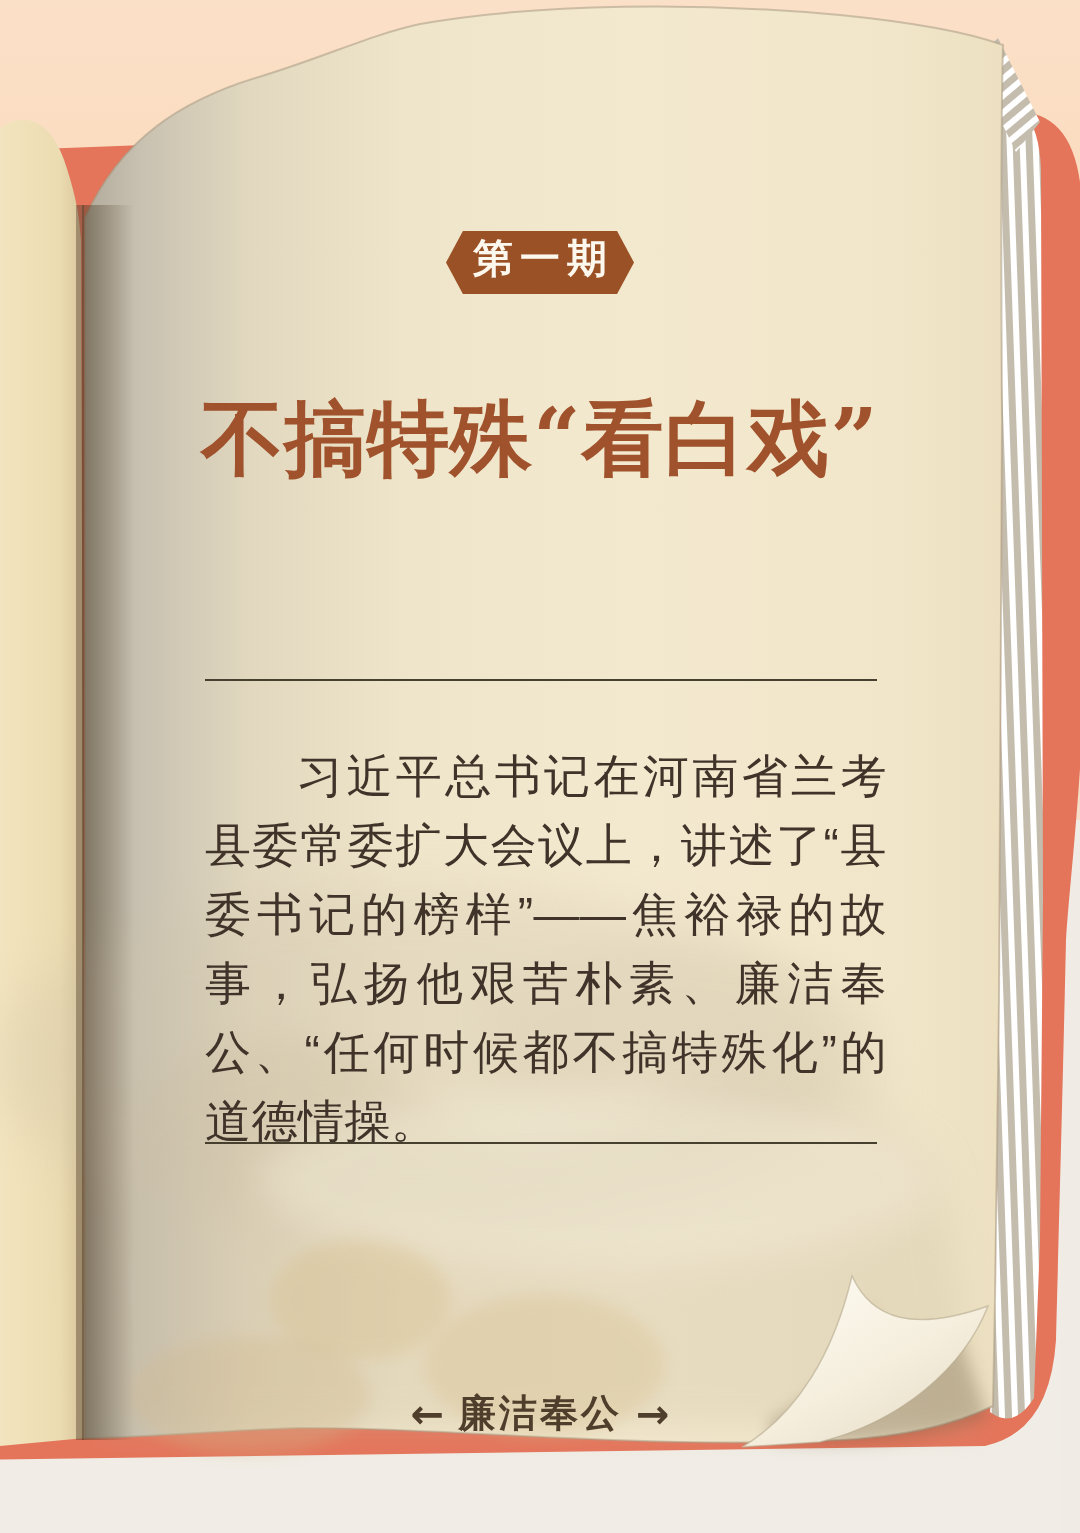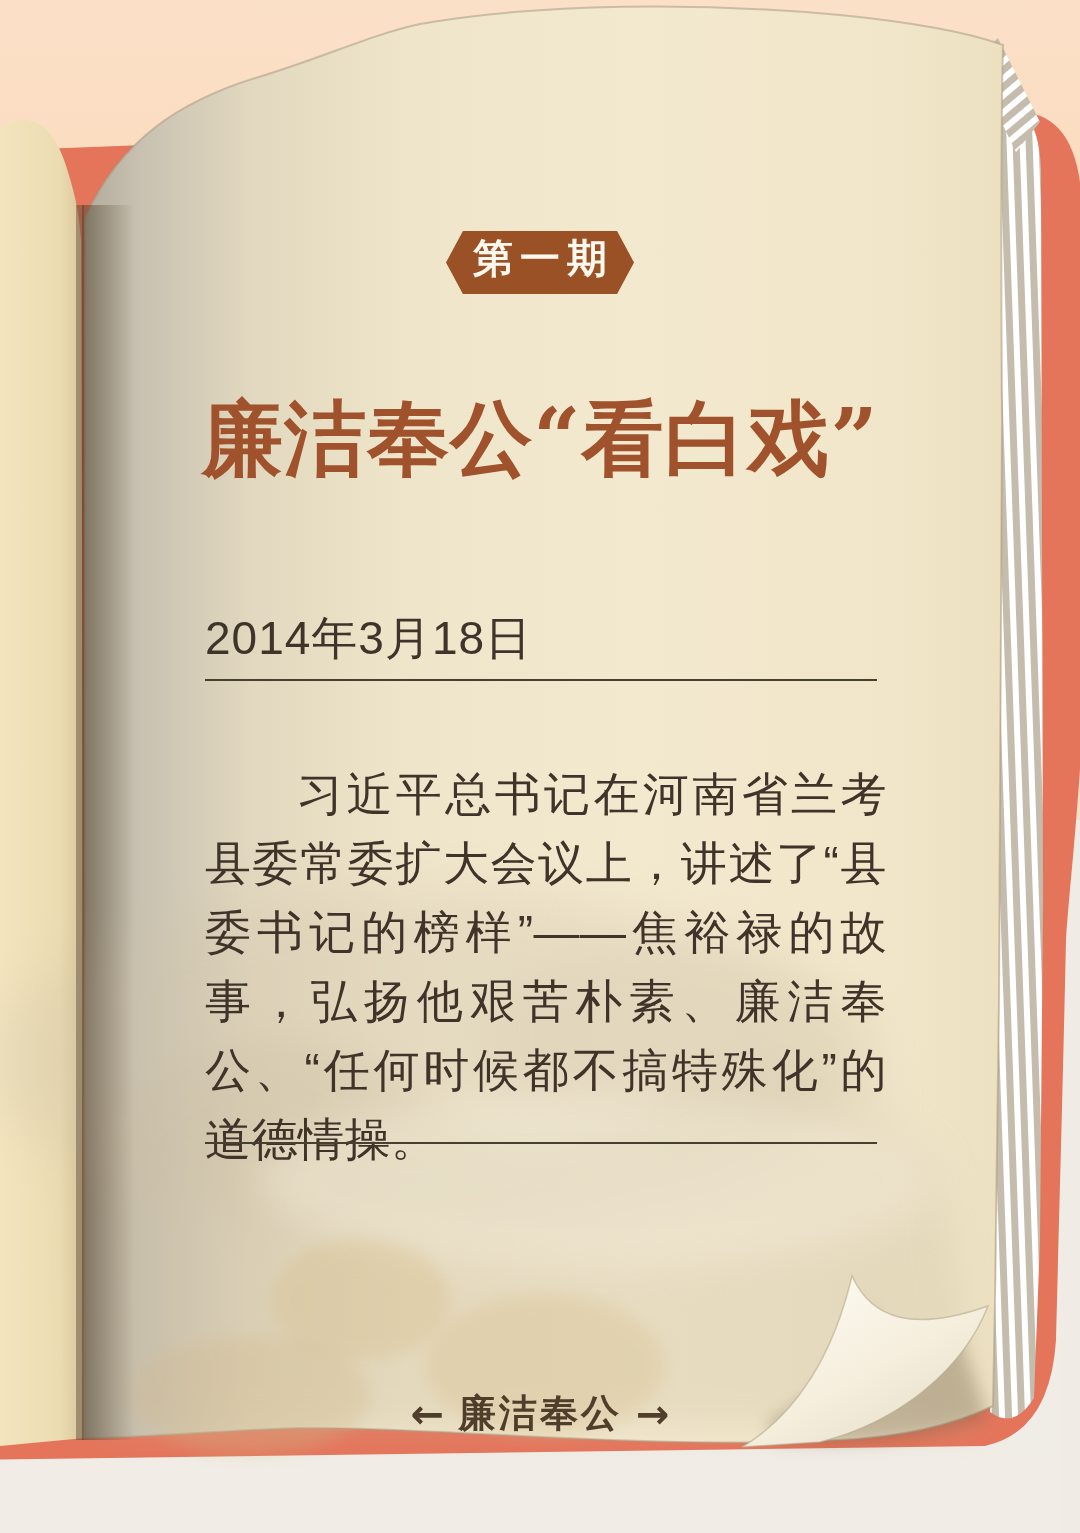--- a/index.html
+++ b/index.html
@@ -31,21 +31,21 @@
     position:absolute;top:608px;left:205px;
     font-size:46px;color:var(--text_dark,#3e342a);letter-spacing:1px;
   }
   .divider{
     position:absolute;left:205px;width:672px;height:2px;
     background:var(--divider,#48402f);
   }
   .divider.d1{top:679px;}
   .divider.d2{top:1142px;}
   .body-text{
-    position:absolute;top:714px;left:205px;width:682px;
+    position:absolute;top:696px;left:205px;width:682px;
     font-size:46px;line-height:69px;color:var(--body_text,#40342a);
     text-indent:2em;text-align:justify;letter-spacing:.5px;
   }
   .swipe-hint{
     position:absolute;top:1388px;left:0;width:100%;
     display:flex;justify-content:center;align-items:center;gap:14px;
     font-family:"DejaVu Serif","Liberation Serif",serif;
     font-size:38px;color:var(--footer_text,#4f3e2b);font-weight:bold;letter-spacing:3px;
     cursor:pointer;
   }
@@ -148,23 +148,22 @@
              C 872 1320 914 1332 988 1306
              C 964 1368 900 1422 820 1442
              L 742 1447
              C 798 1414 834 1352 852 1276 Z" fill="url(#curlGrad)" stroke="#b6aa90" stroke-opacity="0.6" stroke-width="1.5"></path>
   </svg>
 
   <div class="issue-badge">
     <span>第一期</span>
   </div>
 
-  <h1 class="main-title">廉洁奉公“看白戏”</h1>
+  <h1 class="main-title">不搞特殊“看白戏”</h1>
 
-  <div class="date-line">2014年3月18日</div>
 
   <div class="divider d1"></div>
 
   <p class="body-text">习近平总书记在河南省兰考县委常委扩大会议上，讲述了“县委书记的榜样”——焦裕禄的故事，弘扬他艰苦朴素、廉洁奉公、“任何时候都不搞特殊化”的道德情操。</p>
 
   <div class="divider d2"></div>
 
   <div class="swipe-hint">
     <span class="arrow">←</span>
     <span>廉洁奉公</span>

